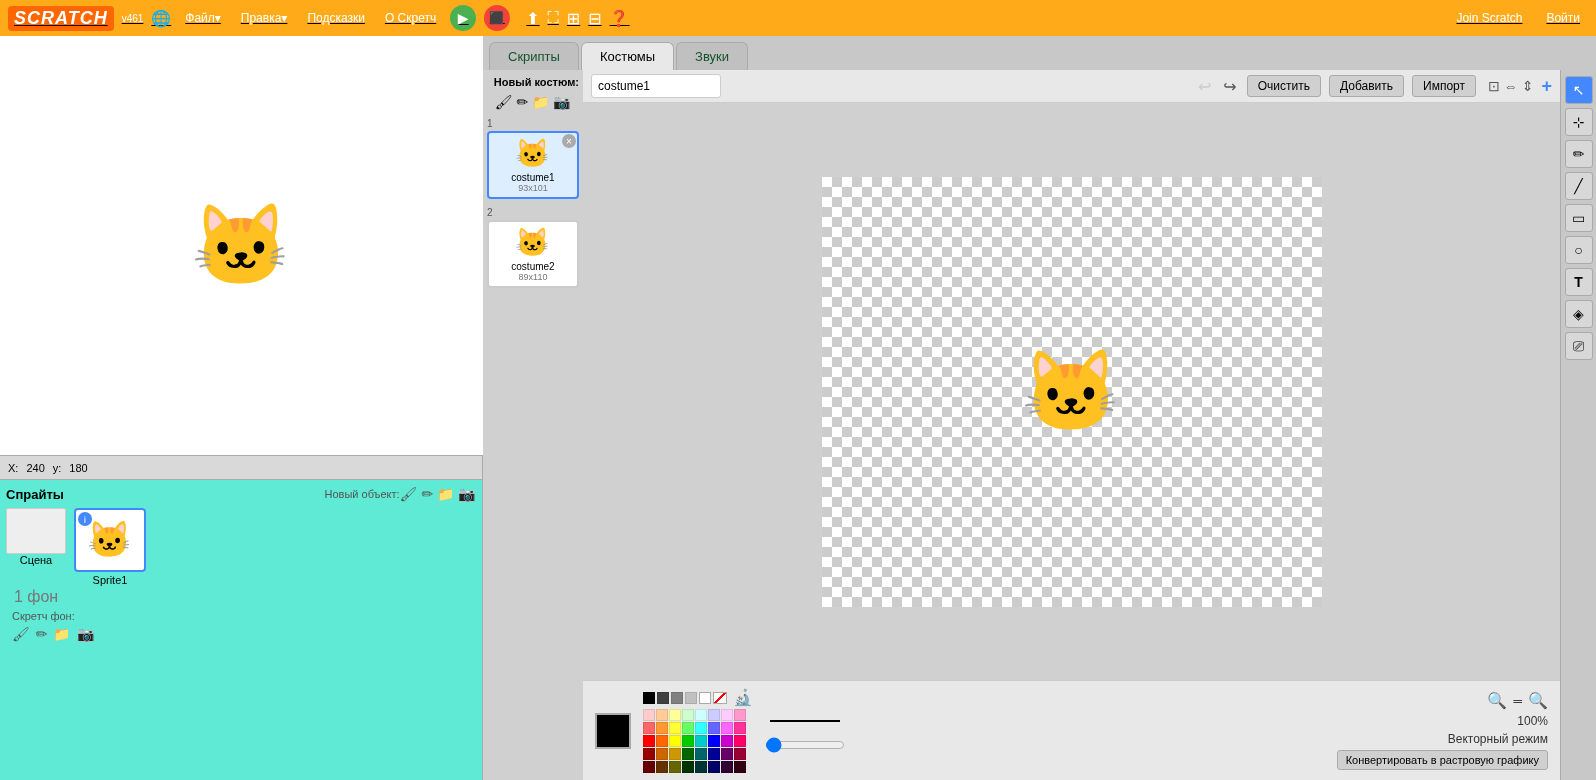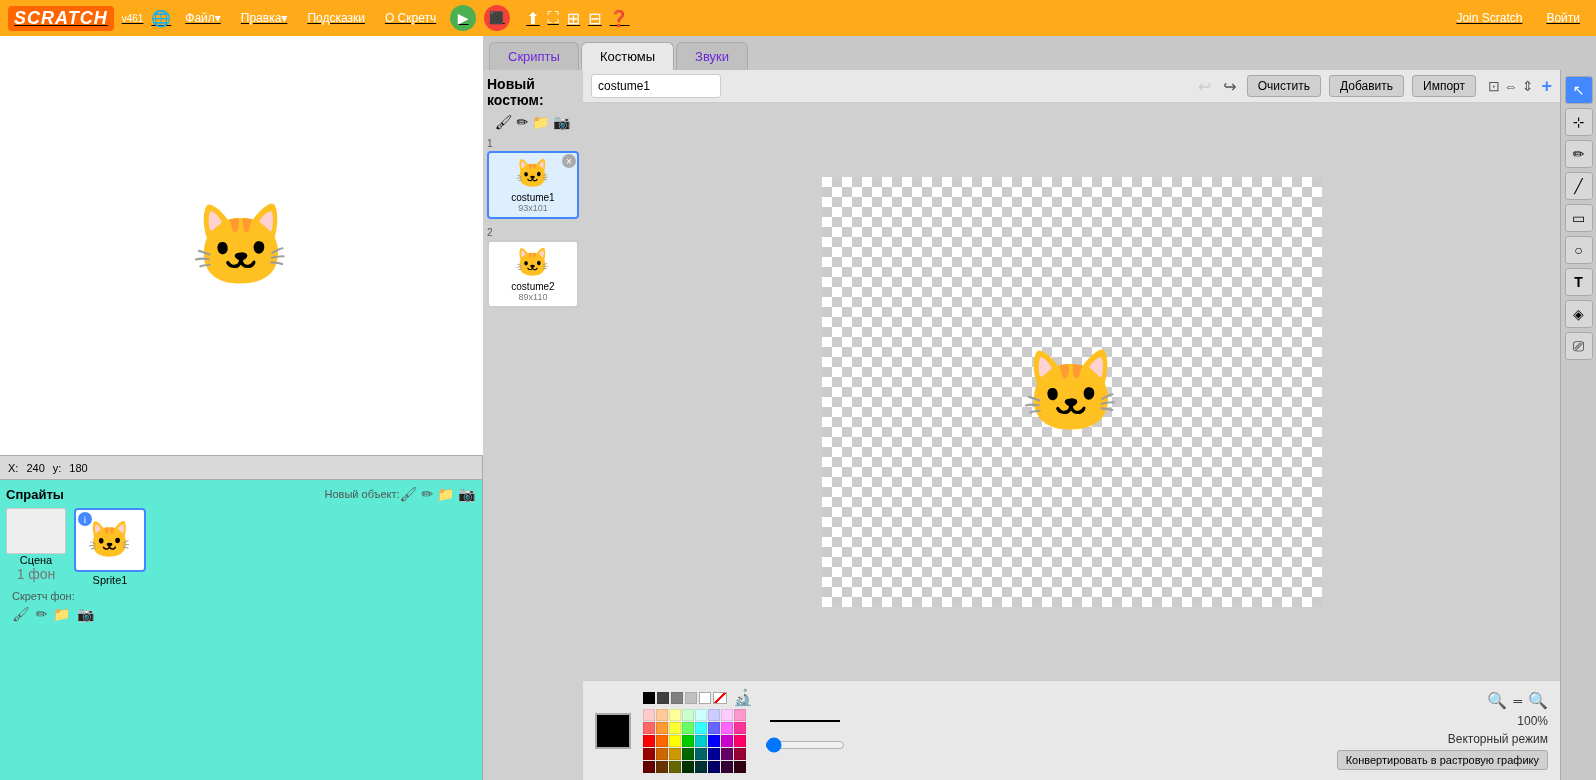--- a/index.html
+++ b/index.html
@@ -61,45 +61,45 @@
     }
     .sprite-thumb.selected { border-color: #4488ff; }
     .sprite-info-icon {
       position: absolute; top: 2px; left: 2px; background: #4488ff; color: white; border-radius: 50%;
       width: 14px; height: 14px; font-size: 9px; display:flex; align-items:center; justify-content:center;
     }
     .sprite-name { font-size: 11px; margin-top: 2px; }
     #scene-item { display:flex; flex-direction:column; align-items:center; cursor:pointer; }
     .scene-thumb { width: 60px; height: 46px; background: #eee; border: 1px solid #ccc; border-radius: 2px; }
     .scene-name { font-size: 11px; }
-    .scene-sub { font-size: 14px; color: #777; }
+    .scene-sub { font-size: 16px; color: #777; margin-top: 22px; }
 
     
     #new-bg-section { padding: 4px 6px; }
     #new-bg-label { font-size: 11px; color: #555; margin-bottom: 4px; }
     .bg-icons { display:flex; gap:6px; }
     .bg-icon { font-size: 14px; cursor:pointer; color: #555; }
 
     
     #right-panel { flex: 1; display: flex; flex-direction: column; background: #e0e0e0; }
 
     
     #tabs-bar { display:flex; background: #c8c8c8; padding: 6px 6px 0 6px; gap: 2px; }
     .tab {
       padding: 6px 18px; border-radius: 6px 6px 0 0; cursor:pointer; font-size: 13px;
-      background: #c0c0c0; border: 1px solid #aaa; border-bottom: none; color: #6d28d9;
+      background: #c0c0c0; border: 1px solid #aaa; border-bottom: none; color: #14532d;
     }
     .tab.active { background: #e8e8e8; color: #000; }
 
     
     #costume-editor { display:flex; flex: 1; overflow: hidden; }
 
     
     #costume-list { width: 100px; background: #d0d0d0; overflow-y: auto; padding: 6px 4px; }
-    #new-costume-label { font-size: 14px; font-weight: bold; margin-bottom: 6px; text-align: left; }
+    #new-costume-label { font-size: 11px; font-weight: bold; margin-bottom: 6px; text-align: right; }
     .costume-icons-row { display:flex; justify-content:center; gap:4px; margin-bottom: 8px; }
     .costume-icon { font-size: 14px; cursor:pointer; }
     .costume-item { margin-bottom: 8px; cursor:pointer; }
     .costume-num { font-size: 10px; color: #555; margin-bottom: 2px; }
     .costume-thumb {
       background: white; border: 2px solid #ccc; border-radius: 4px; padding: 4px;
       display:flex; flex-direction:column; align-items:center; position:relative;
     }
     .costume-thumb.selected { border-color: #4488ff; background: #ddeeff; }
     .costume-del { position:absolute; top:1px; right:1px; width:14px; height:14px; background:#aaa; border-radius:50%; font-size:10px; display:flex;align-items:center;justify-content:center; cursor:pointer; color:white; }

